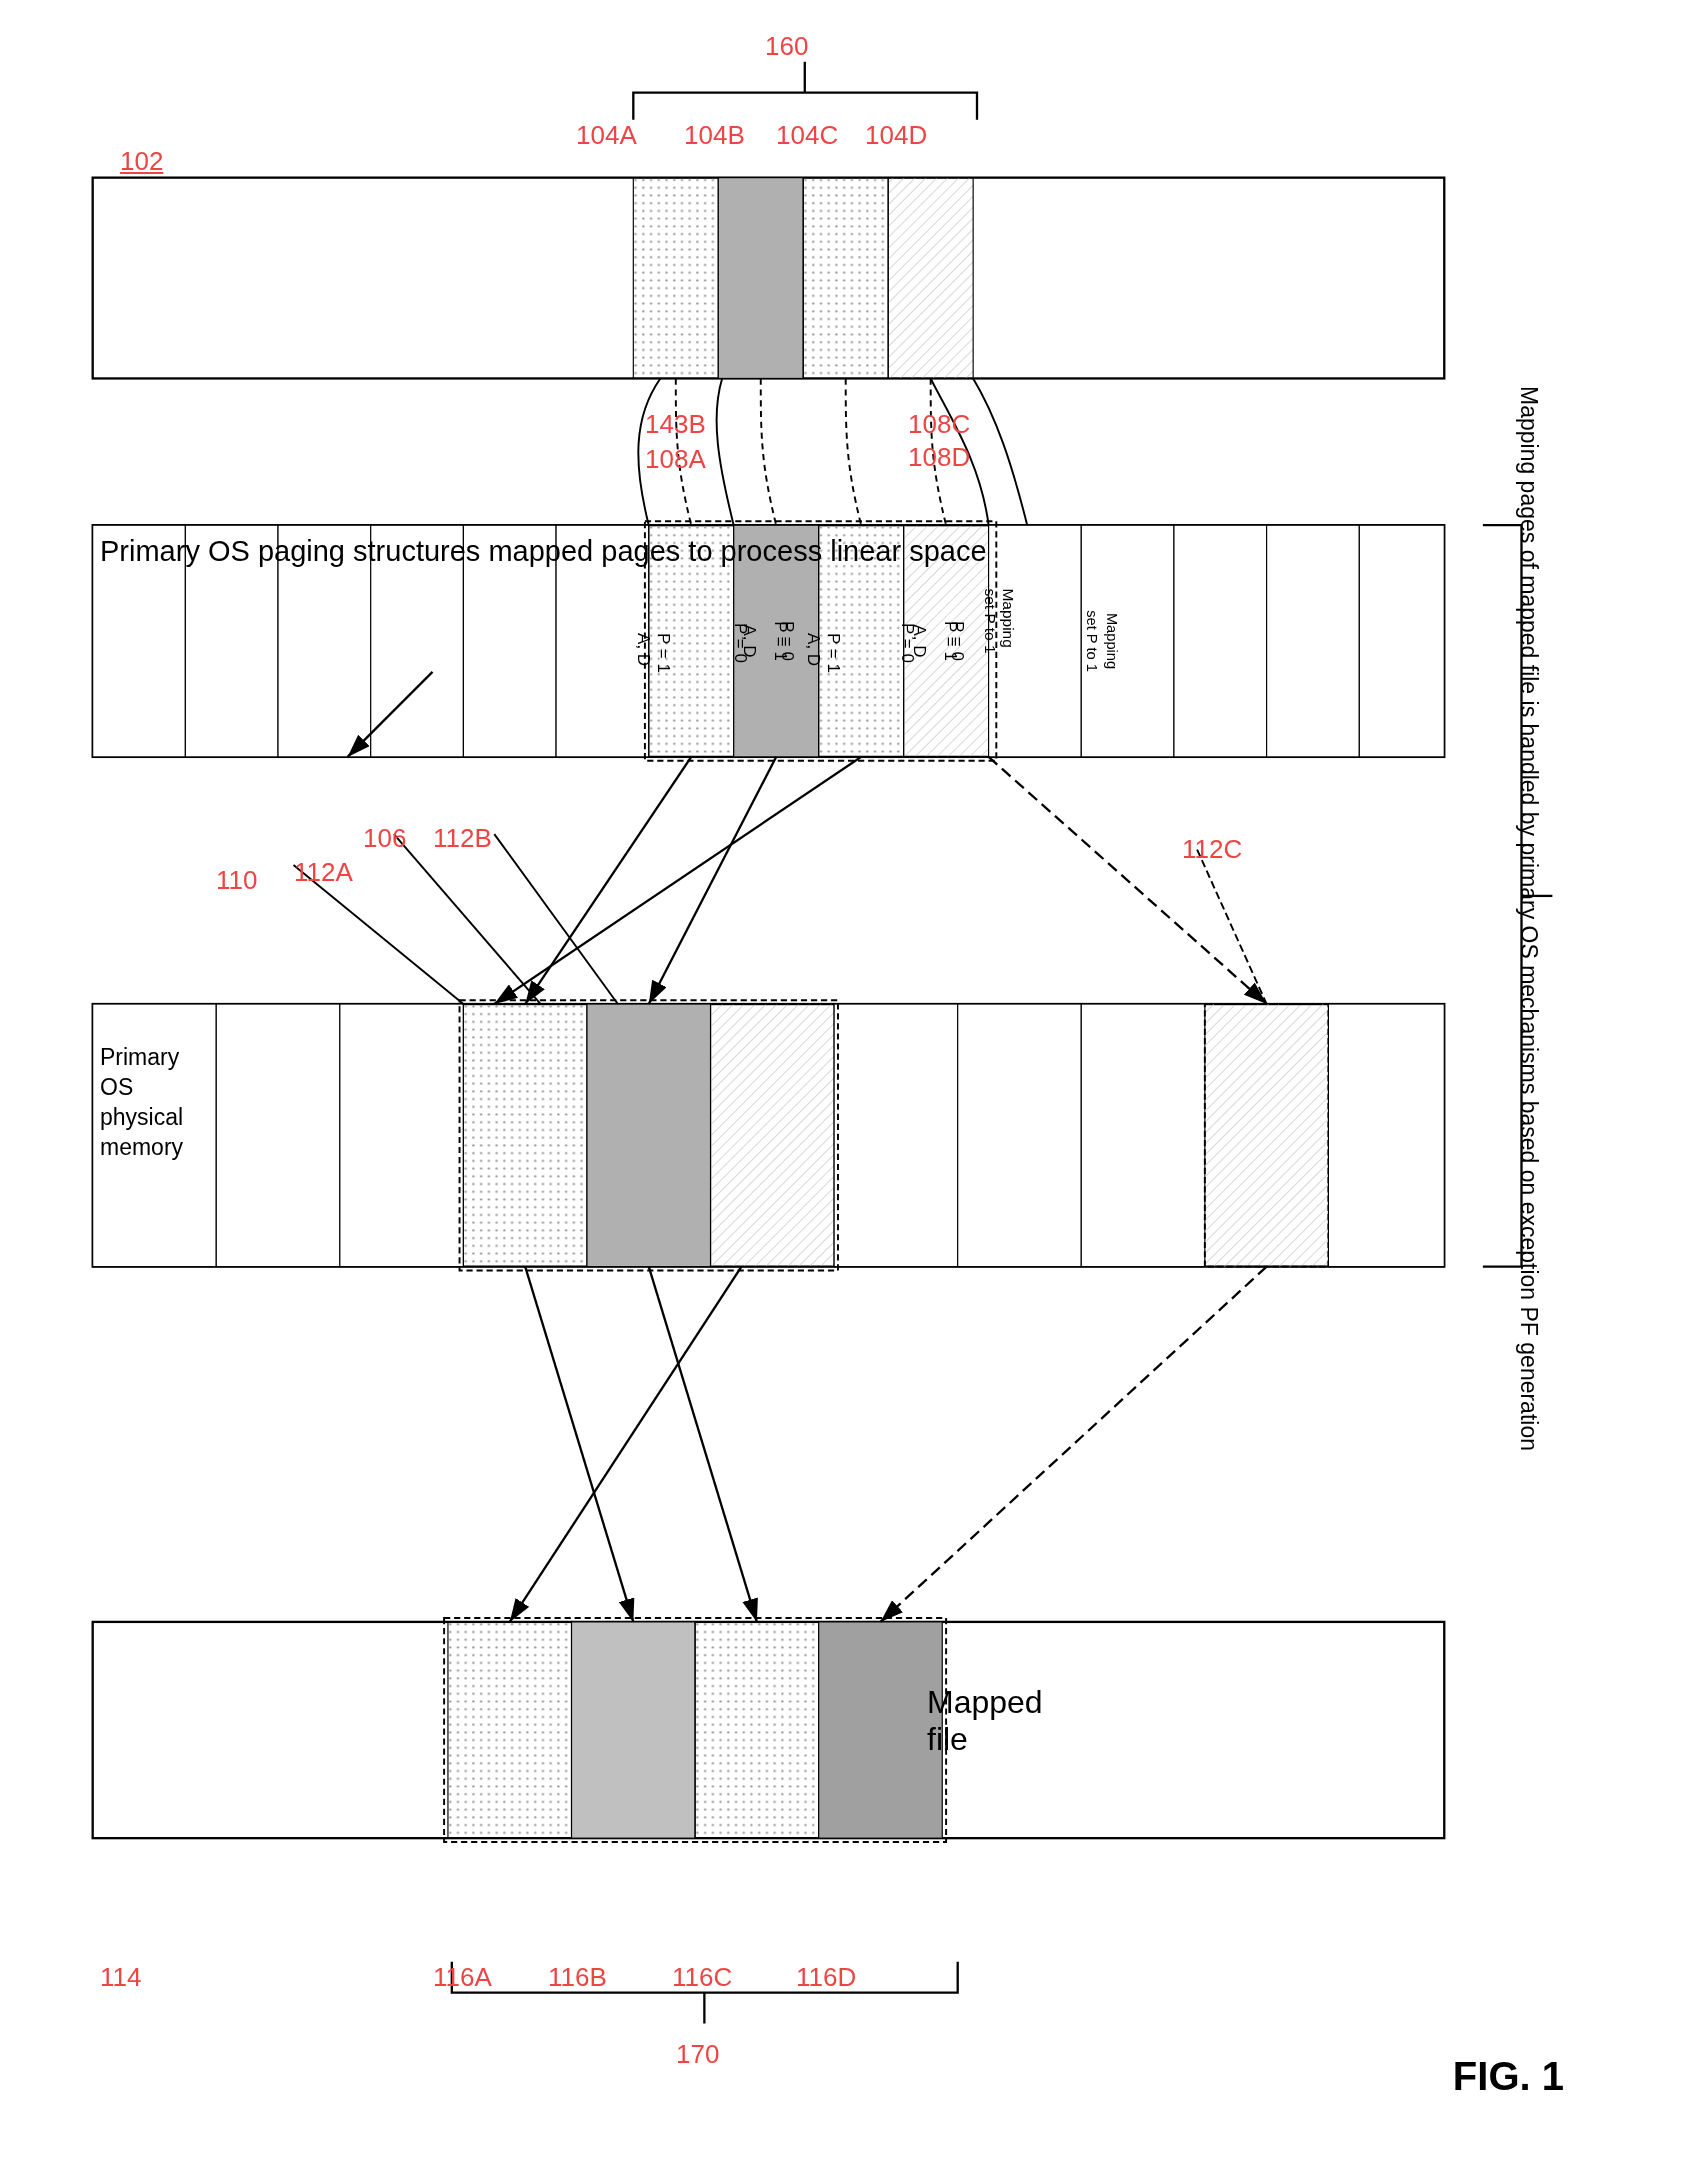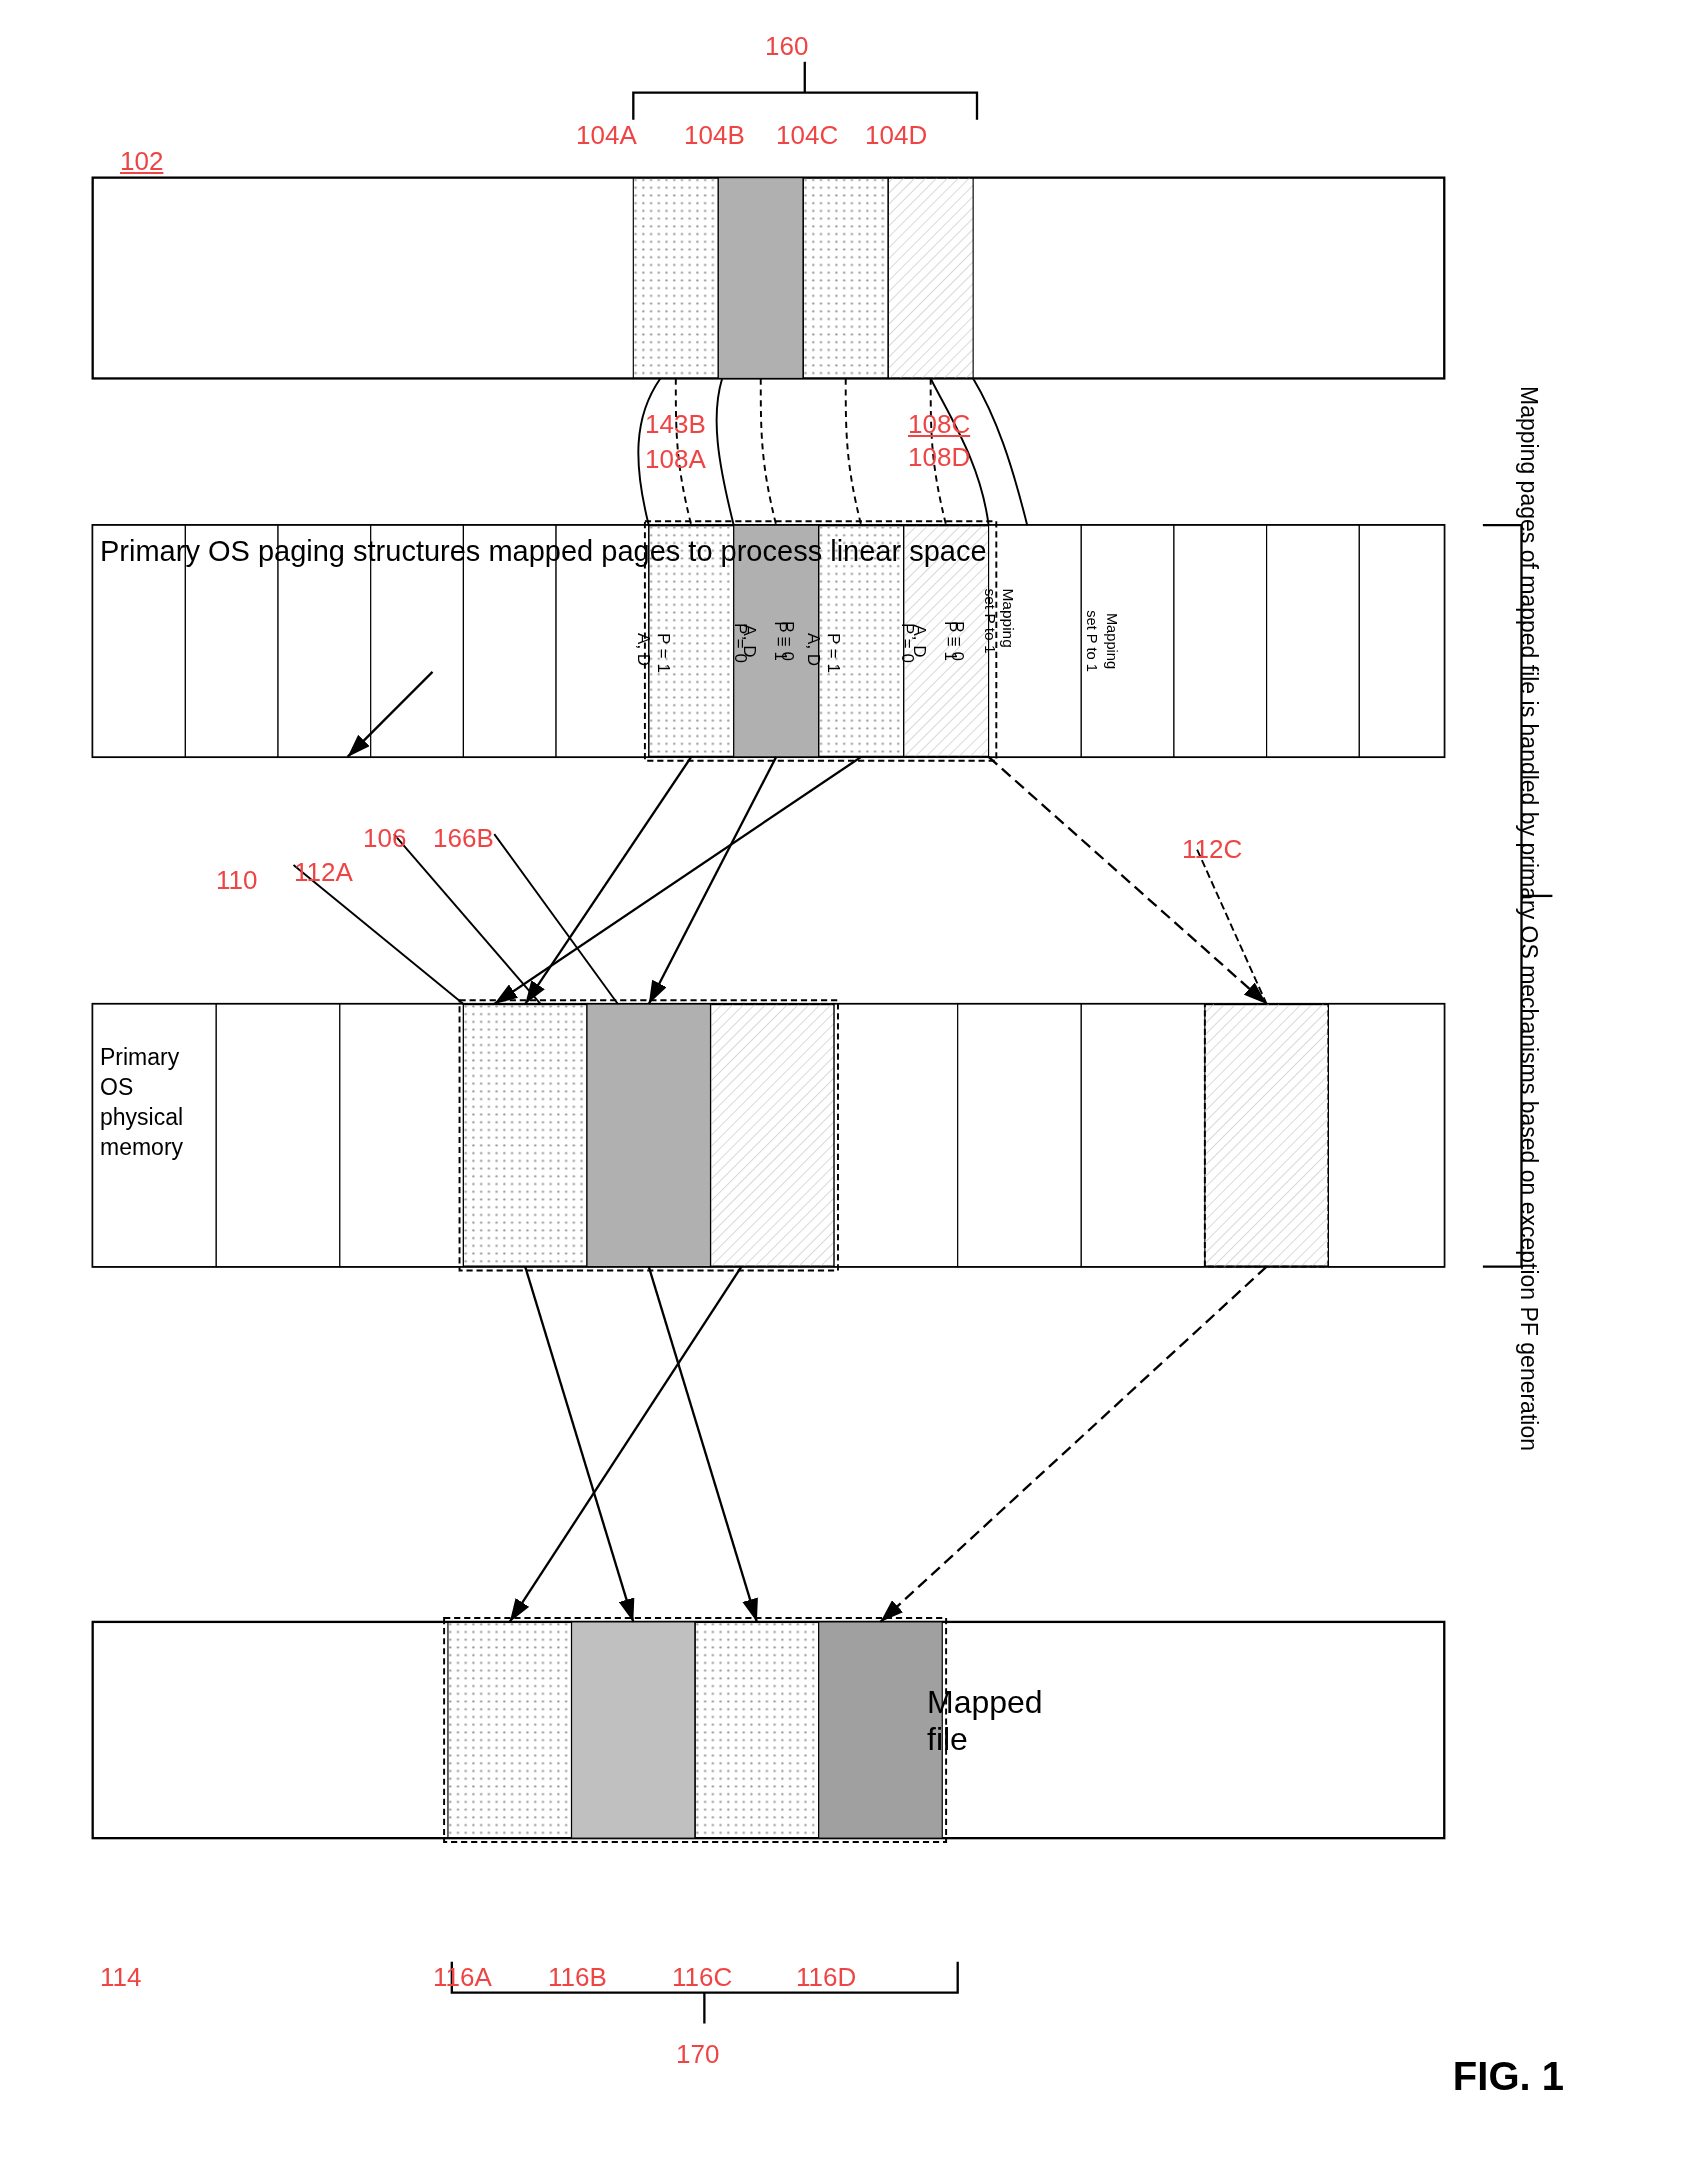--- a/index.html
+++ b/index.html
@@ -198,21 +198,21 @@
 
   <div class="ref-num" style="left:120px; top:146px;text-decoration:underline;">102</div>
   <div class="ref-num" style="left:576px; top:120px;">104A</div>
   <div class="ref-num" style="left:684px; top:120px;">104B</div>
   <div class="ref-num" style="left:776px; top:120px;">104C</div>
   <div class="ref-num" style="left:865px; top:120px;">104D</div>
 
 
   <div class="ref-num" style="left:645px; top:409px;">143B</div>
   <div class="ref-num" style="left:645px; top:444px;">108A</div>
-  <div class="ref-num" style="left:908px; top:409px;text-decoration:underline;">108C</div>
+  <div class="ref-num" style="left:908px; top:409px;">108C</div>
   <div class="ref-num" style="left:908px; top:442px;">108D</div>
 
   <div class="label" style="left:100px; top:533px; font-size:29px; line-height:1.3;">
     <span>Primary OS
 paging
 structures
 mapped
 pages to
 process linear
 space</span>
@@ -221,21 +221,21 @@
   <div class="rotated-text" style="left:633px; top:633px; font-size:17px;">P = 1<br>A, D</div>
   <div class="rotated-text" style="left:720px; top:633px; font-size:17px;">P = 0</div>
   <div class="rotated-text" style="left:803px; top:633px; font-size:17px;">P = 1<br>A, D</div>
   <div class="rotated-text" style="left:887px; top:633px; font-size:17px;">P = 0</div>
   <div class="rotated-text" style="left:966px; top:603px; font-size:15.5px;">Mapping<br>set P to 1</div>
 
   <div class="ref-num" style="left:363px; top:823px;">106</div>
 
   <div class="ref-num" style="left:216px; top:865px;">110</div>
   <div class="ref-num" style="left:294px; top:857px;">112A</div>
-  <div class="ref-num" style="left:433px; top:823px;">166B</div>
+  <div class="ref-num" style="left:433px; top:823px;">112B</div>
   <div class="ref-num" style="left:1182px; top:834px;">112C</div>
 
   <div class="label" style="left:100px; top:1043px; font-size:23px; line-height:1.3;">
     Primary<br>OS<br>physical<br>memory</div>
 
   <div class="ref-num" style="left:100px; top:1962px;">114</div>
 
   <div class="ref-num" style="left:433px; top:1962px;">116A</div>
   <div class="ref-num" style="left:548px; top:1962px;">116B</div>
   <div class="ref-num" style="left:672px; top:1962px;">116C</div>

